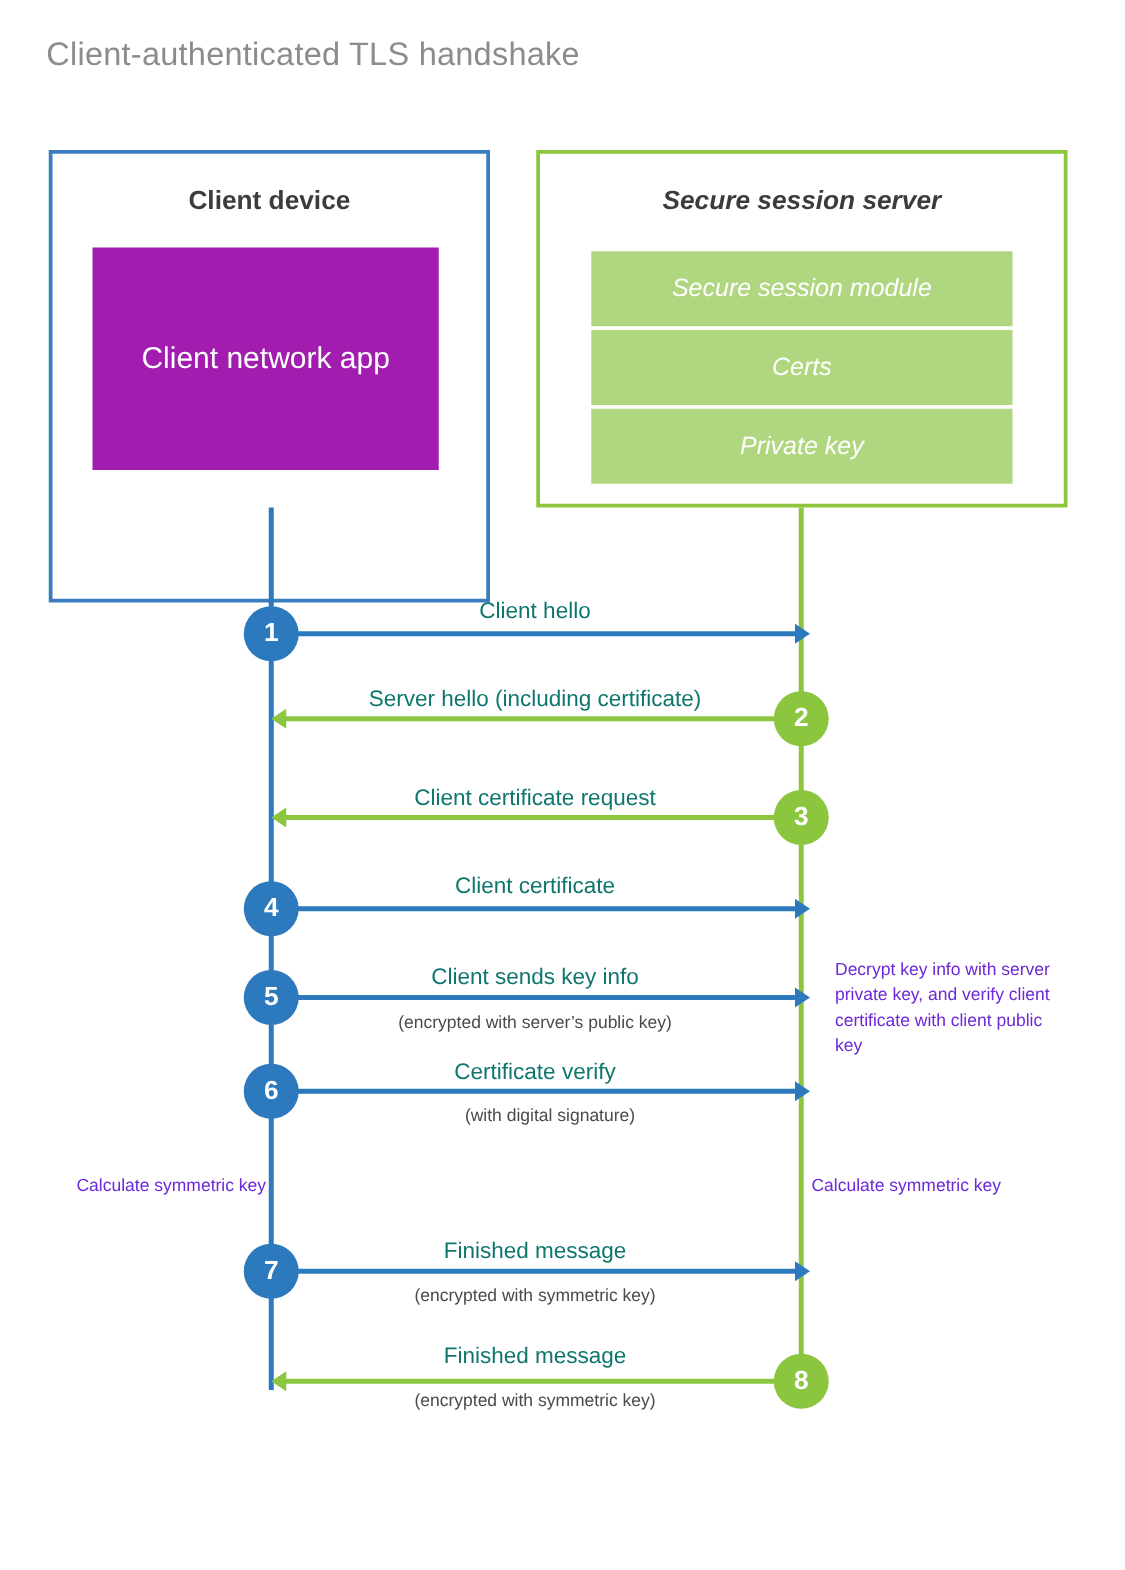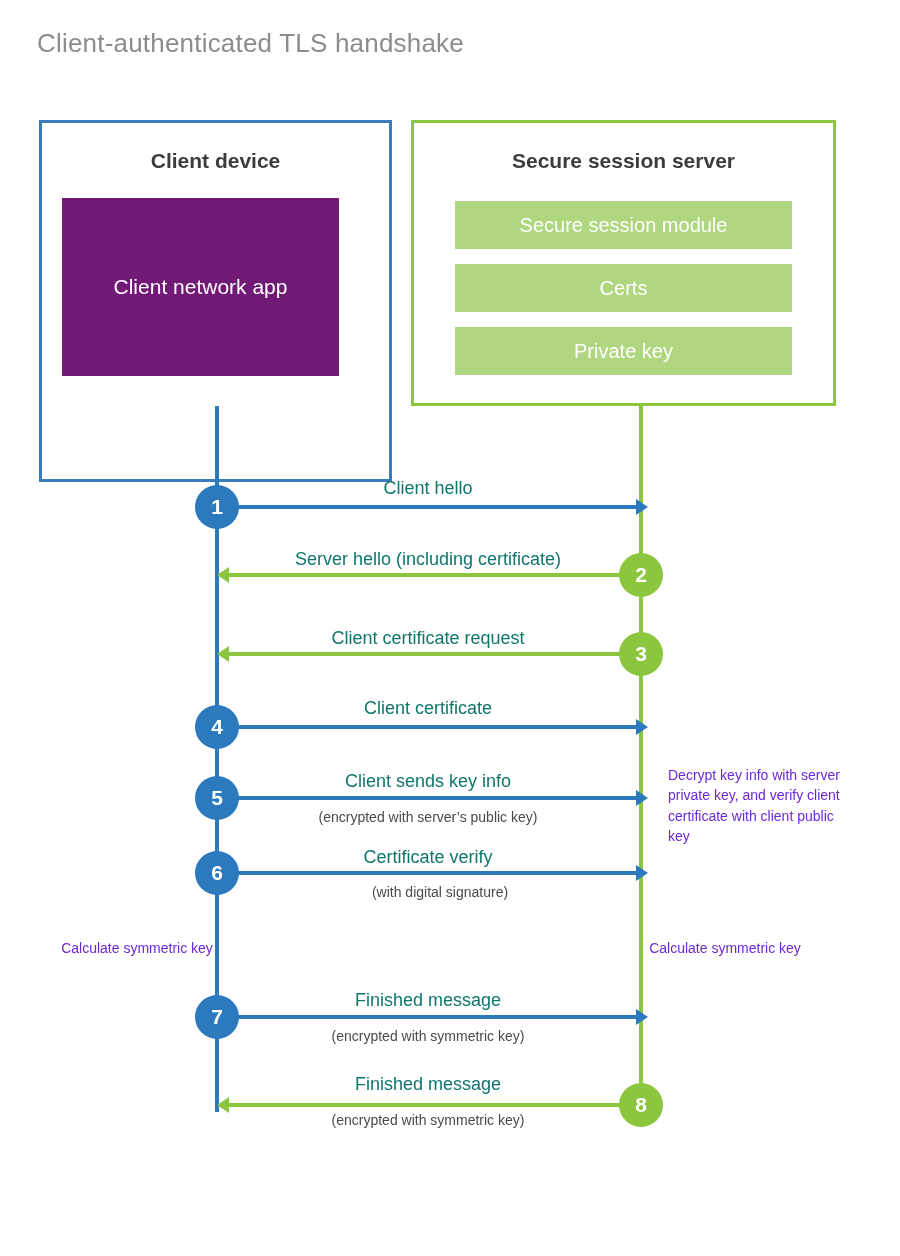--- a/index.html
+++ b/index.html
@@ -34,60 +34,61 @@
     background: #ffffff;
   }
   .node-box.client {
     left: 39px;
     top: 120px;
     width: 353px;
     height: 362px;
     border: 3px solid #3a7cbe;
   }
   .node-box.server {
-    left: 411px;
+    left: 429px;
     top: 120px;
     width: 425px;
     height: 286px;
     border: 3px solid #8cc63e;
+    font-style: italic;
   }
   .node-title {
     position: absolute;
     left: 0;
     right: 0;
     top: 26px;
     text-align: center;
     font-size: 21px;
     font-weight: bold;
     color: #3c3c3c;
   }
 
   .client-app {
     position: absolute;
-    left: 20px;
+    left: 32px;
     top: 75px;
     width: 277px;
     height: 178px;
-    background: #701a75;
+    background: #a21caf;
     display: flex;
     align-items: center;
     justify-content: center;
     text-align: center;
     color: #ffffff;
-    font-size: 21px;
+    font-size: 24px;
     line-height: 1.32;
     box-sizing: border-box;
     padding: 0 14px;
   }
 
   .server-bar {
     position: absolute;
     left: 41px;
     width: 337px;
-    height: 48px;
+    height: 60px;
     background: #b0d780;
     display: flex;
     align-items: center;
     justify-content: center;
     color: #ffffff;
     font-size: 20px;
     box-sizing: border-box;
   }
   .server-bar.b0 { top: 78px; }
   .server-bar.b1 { top: 141px; }

